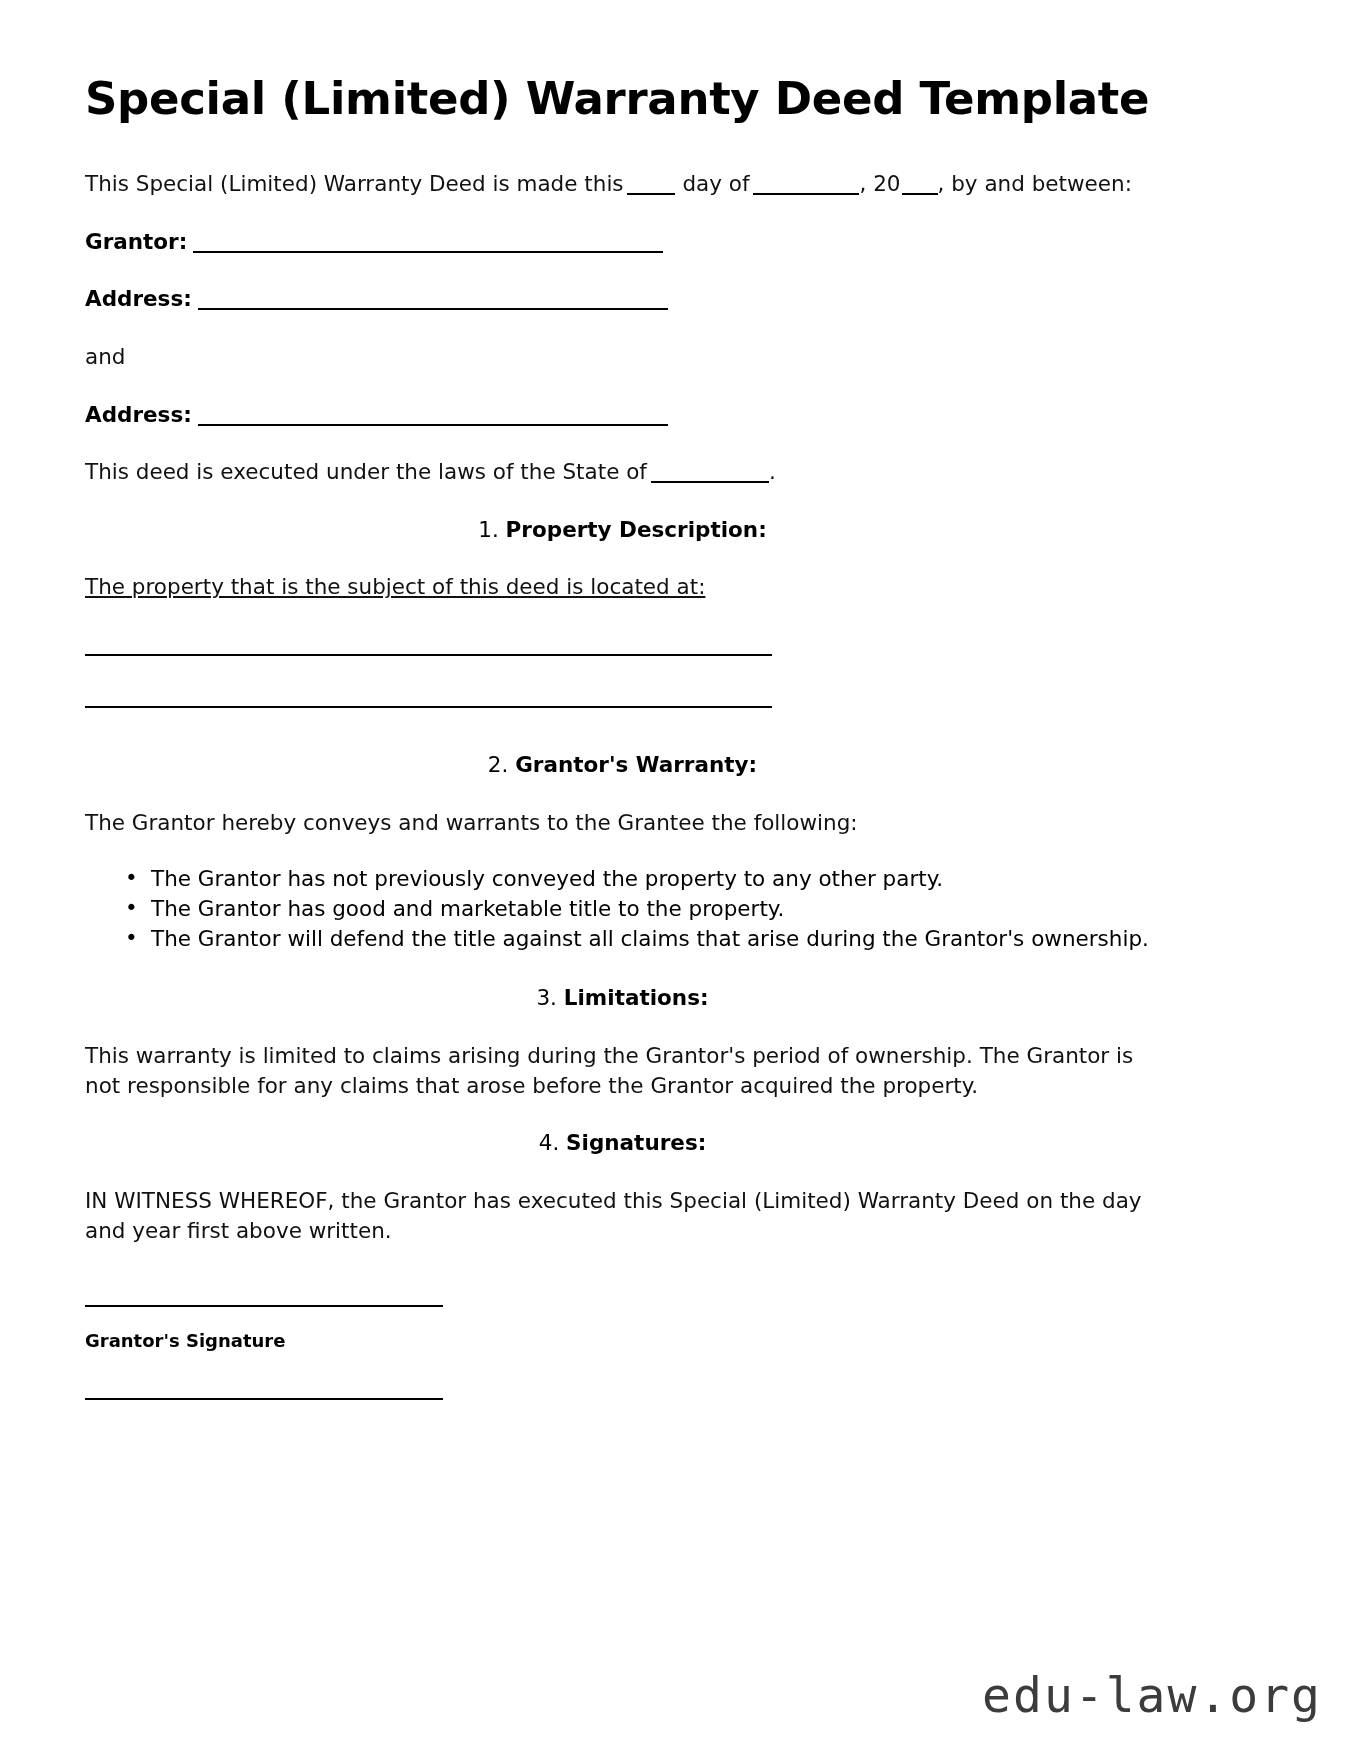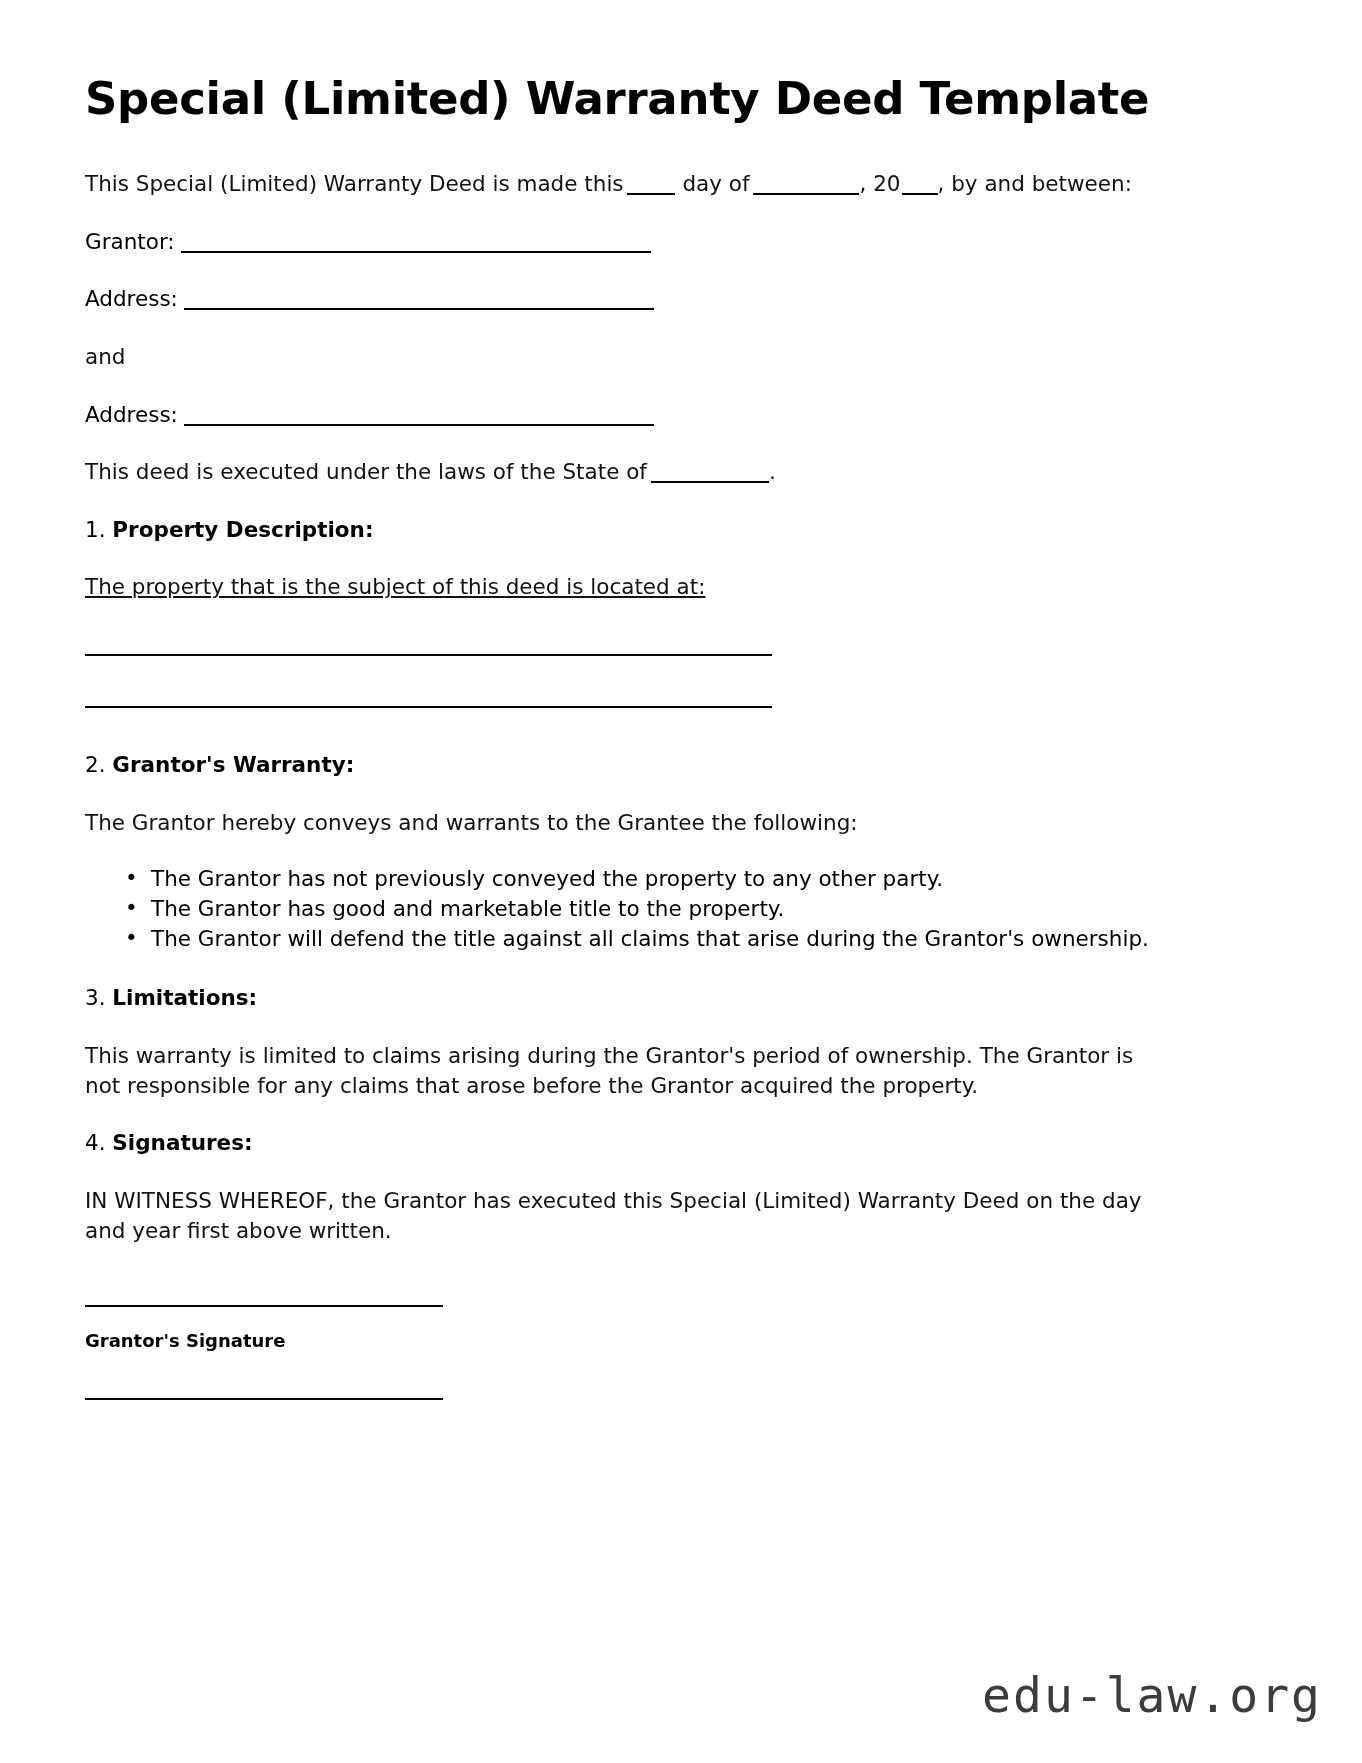--- a/index.html
+++ b/index.html
@@ -44,21 +44,21 @@
     margin-bottom: 26px;
     text-decoration: underline;
   }
   .field-row {
     font-size: 21.5px;
     line-height: 1.38;
     margin: 0 0 28px 0;
     white-space: nowrap;
   }
   .field-label {
-    font-weight: normal;
+    font-weight: bold;
   }
   .rule {
     display: inline-block;
     border-bottom: 2.2px solid #000;
     vertical-align: -4px;
     margin-left: 6px;
   }
   .rule-field { width: 470px; }
   .rule-inline-sm { width: 106px; margin-left: 3px; margin-right: 1px; }
   .rule-inline-xs { width: 48px; margin-left: 3px; margin-right: 1px; }
@@ -69,20 +69,21 @@
     border-bottom: 2.4px solid #000;
     height: 0;
     margin: 0 0 50px 0;
   }
   .blank-line.first { margin-top: 52px; }
   .blank-line.last { margin-bottom: 42px; }
   .section-head {
     font-size: 21.5px;
     line-height: 1.38;
     margin: 0 0 28px 0;
+    text-align: center;
   }
   .section-head .num { font-weight: normal; }
   .section-head .name { font-weight: bold; }
   ul.warranty-list {
     margin: 0 0 30px 0;
     padding-left: 66px;
     list-style: none;
   }
   ul.warranty-list li {
     font-size: 21.5px;

